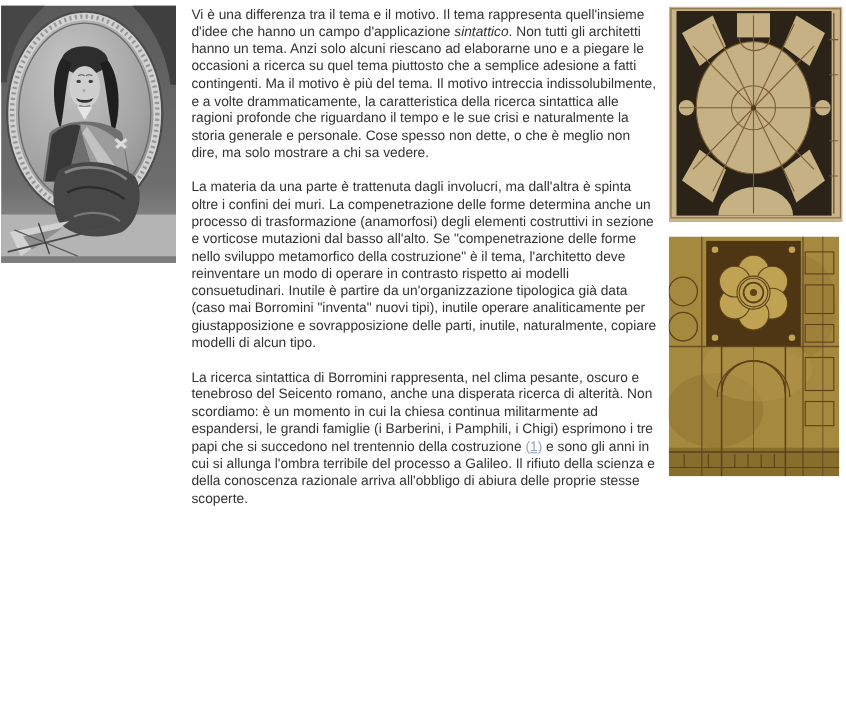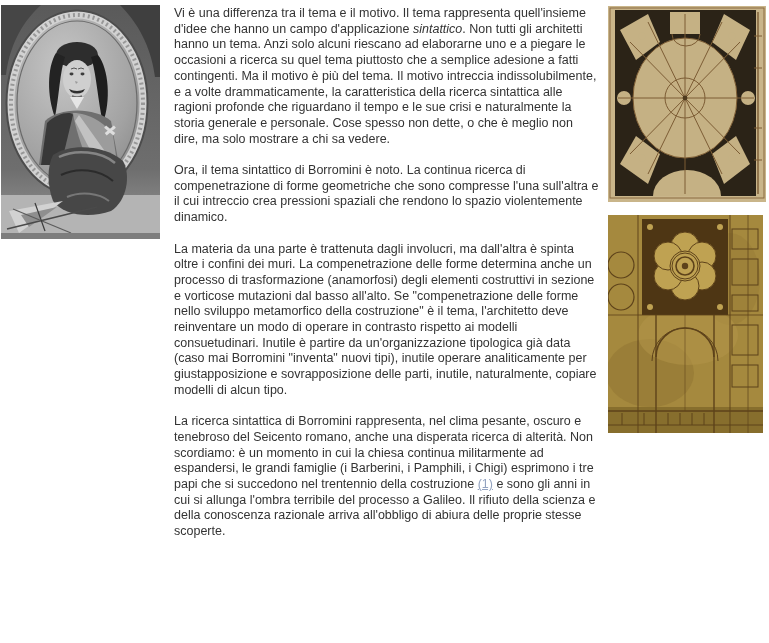--- a/index.html
+++ b/index.html
@@ -86,21 +86,20 @@
         <line x1="6" y1="224" x2="96" y2="202" stroke="#4a4a4a" stroke-width="1.6"></line>
         <line x1="12" y1="204" x2="70" y2="228" stroke="#5c5c5c" stroke-width="1.2"></line>
         <line x1="34" y1="198" x2="44" y2="226" stroke="#3c3c3c" stroke-width="1.2"></line>
         <rect x="0" y="228" width="159" height="6" fill="#7d7d7d"></rect>
       </g>
     </svg>
   </div>
 
   <div class="col-mid">
       <p><span>Vi è una differenza tra il tema e il motivo. Il tema rappresenta quell'insieme d'idee che hanno un campo d'applicazione </span><em>sintattico</em><span>. Non tutti gli architetti hanno un tema. Anzi solo alcuni riescano ad elaborarne uno e a piegare le occasioni a ricerca su quel tema piuttosto che a semplice adesione a fatti contingenti. Ma il motivo è più del tema. Il motivo intreccia indissolubilmente, e a volte drammaticamente, la caratteristica della ricerca sintattica alle ragioni profonde che riguardano il tempo e le sue crisi e naturalmente la storia generale e personale. Cose spesso non dette, o che è meglio non dire, ma solo mostrare a chi sa vedere.</span></p>
-      <p><span>Ora, il tema sintattico di Borromini è noto. La continua ricerca di compenetrazione di forme geometriche che sono compresse l'una sull'altra e il cui intreccio crea pressioni spaziali che rendono lo spazio violentemente dinamico.</span></p>
       <p><span>La materia da una parte è trattenuta dagli involucri, ma dall'altra è spinta oltre i confini dei muri. La compenetrazione delle forme determina anche un processo di trasformazione (anamorfosi) degli elementi costruttivi in sezione e vorticose mutazioni dal basso all'alto. Se "compenetrazione delle forme nello sviluppo metamorfico della costruzione" è il tema, l'architetto deve reinventare un modo di operare in contrasto rispetto ai modelli consuetudinari. Inutile è partire da un'organizzazione tipologica già data (caso mai Borromini "inventa" nuovi tipi), inutile operare analiticamente per giustapposizione e sovrapposizione delle parti, inutile, naturalmente, copiare modelli di alcun tipo.</span></p>
       <p><span>La ricerca sintattica di Borromini rappresenta, nel clima pesante, oscuro e tenebroso del Seicento romano, anche una disperata ricerca di alterità. Non scordiamo: è un momento in cui la chiesa continua militarmente ad espandersi, le grandi famiglie (i Barberini, i Pamphili, i Chigi) esprimono i tre papi che si succedono nel trentennio della costruzione </span><a href="#">(1)</a><span> e sono gli anni in cui si allunga l'ombra terribile del processo a Galileo. Il rifiuto della scienza e della conoscenza razionale arriva all'obbligo di abiura delle proprie stesse scoperte.</span></p>
     </div>
 
   <div class="col-right">
     <svg class="fig" width="158" height="196" viewBox="0 0 158 196">
       <g>
         <rect x="0" y="0" width="158" height="196" fill="#c9b58a"></rect>
         <rect x="2" y="2" width="154" height="190" fill="none" stroke="#8a6a40" stroke-width="1"></rect>
       </g>

